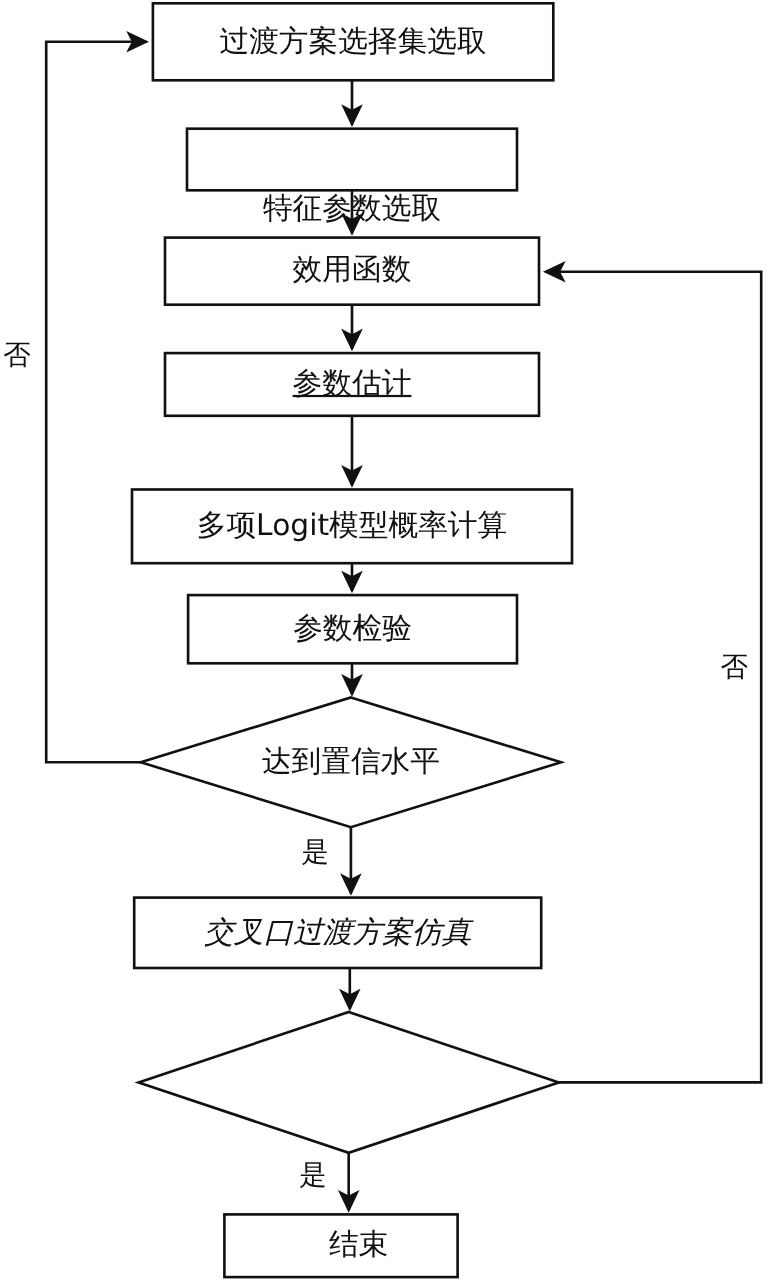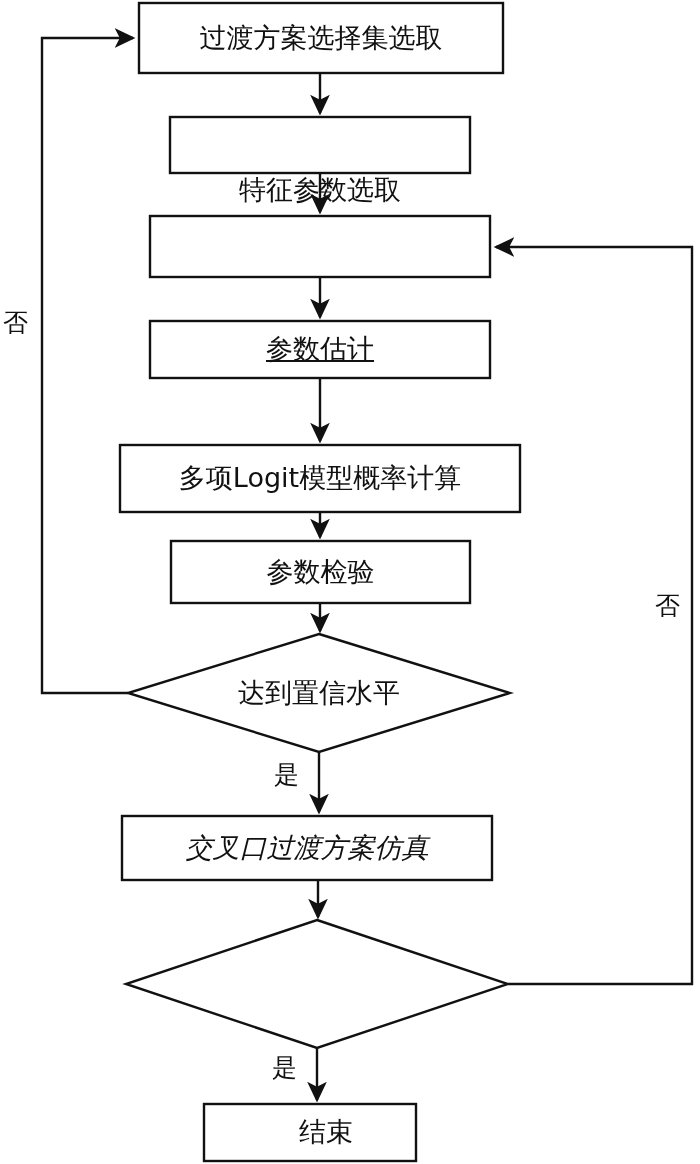--- a/index.html
+++ b/index.html
@@ -88,20 +88,21 @@
       <path d="M128,693 L42,693 L42,38 L133,38" marker-end="url(#arrowhead)"></path>
 
       <path d="M508,984 L692,984 L692,247 L496,247" marker-end="url(#arrowhead)"></path>
     </g>
   </svg>
 
   <div class="node-text" style="left:139px; top:3px; width:364px; height:70px;">过渡方案选择集选取</div>
 
   <div class="node-text" style="left:170px; top:117px; width:300px; height:56px;margin-top:45px;">特征参数选取</div>
 
+  <div class="node-text" style="left:150px; top:216px; width:340px; height:61px;">效用函数</div>
 
   <div class="node-text" style="left:150px; top:321px; width:340px; height:57px;text-decoration:underline;">参数估计</div>
 
   <div class="node-text" style="left:171px; top:541px; width:299px; height:62px;">参数检验</div>
 
   <div class="node-text" style="left:120px; top:445px; width:400px; height:67px;">多项Logit模型概率计算</div>
 
   <div class="node-text" style="left:168px; top:663px; width:302px; height:60px;">达到置信水平</div>
 
   <div class="node-text" style="left:122px; top:816px; width:370px; height:64px;font-style:italic;">交叉口过渡方案仿真</div>

